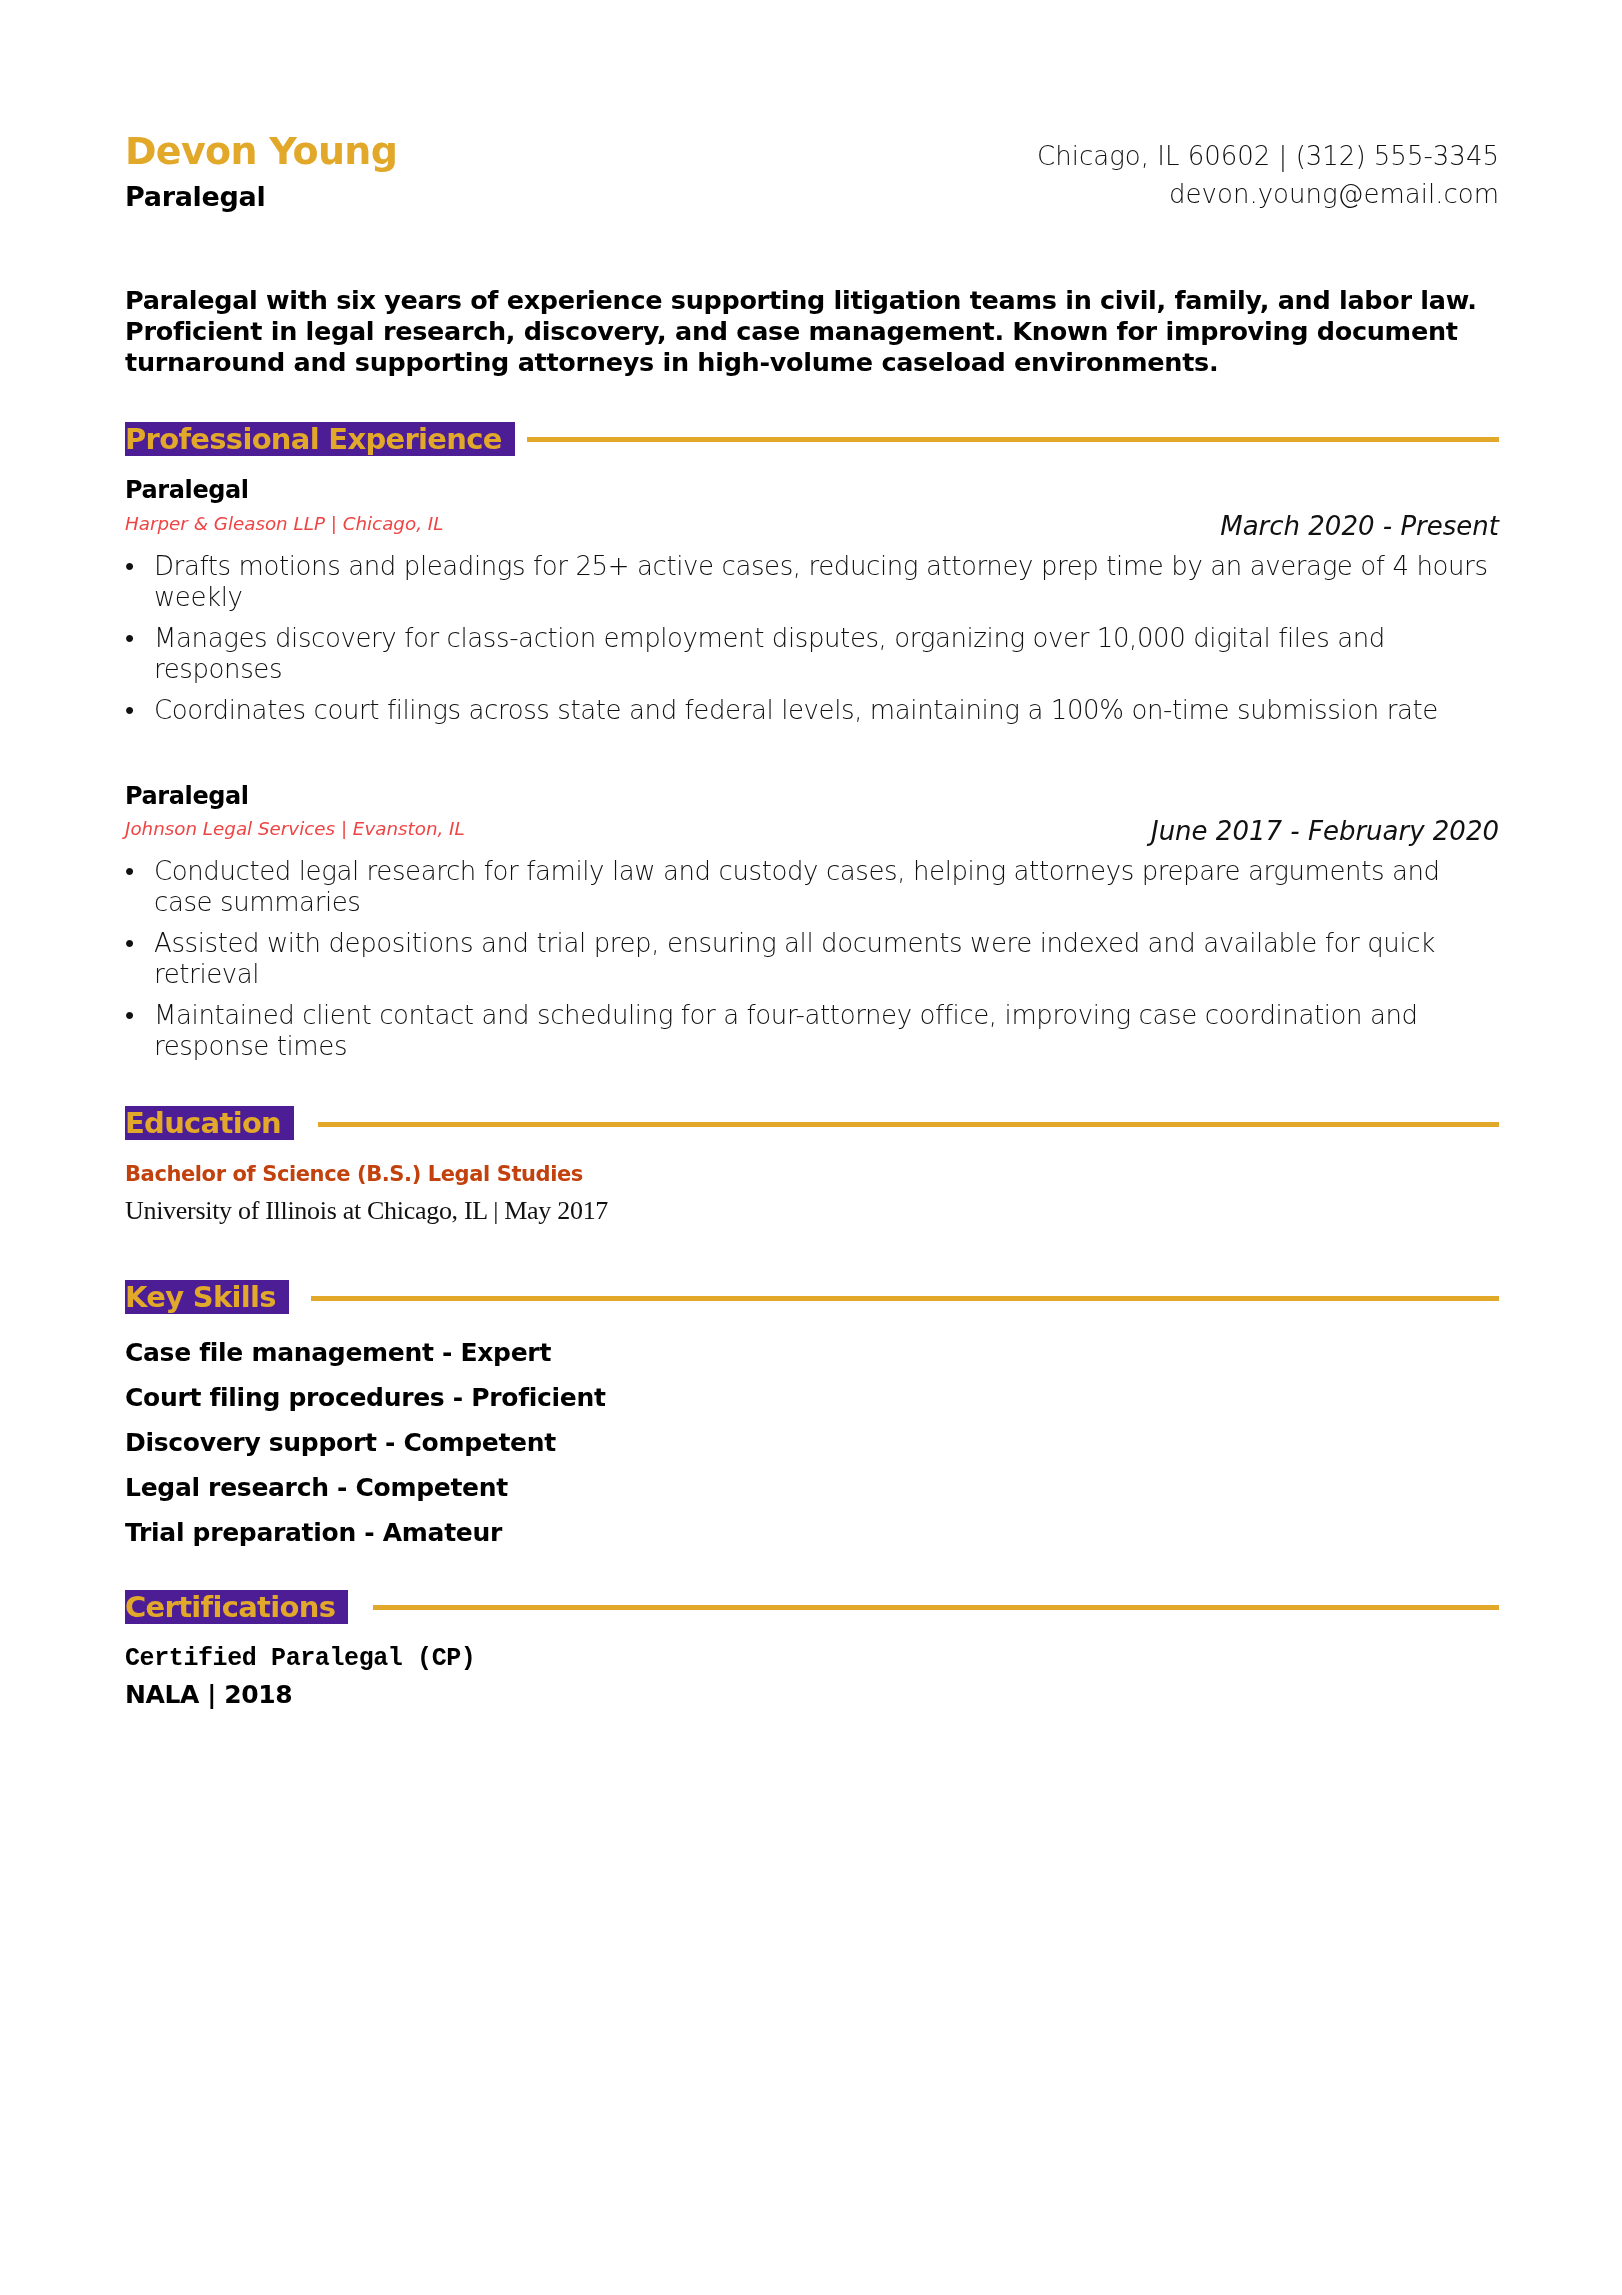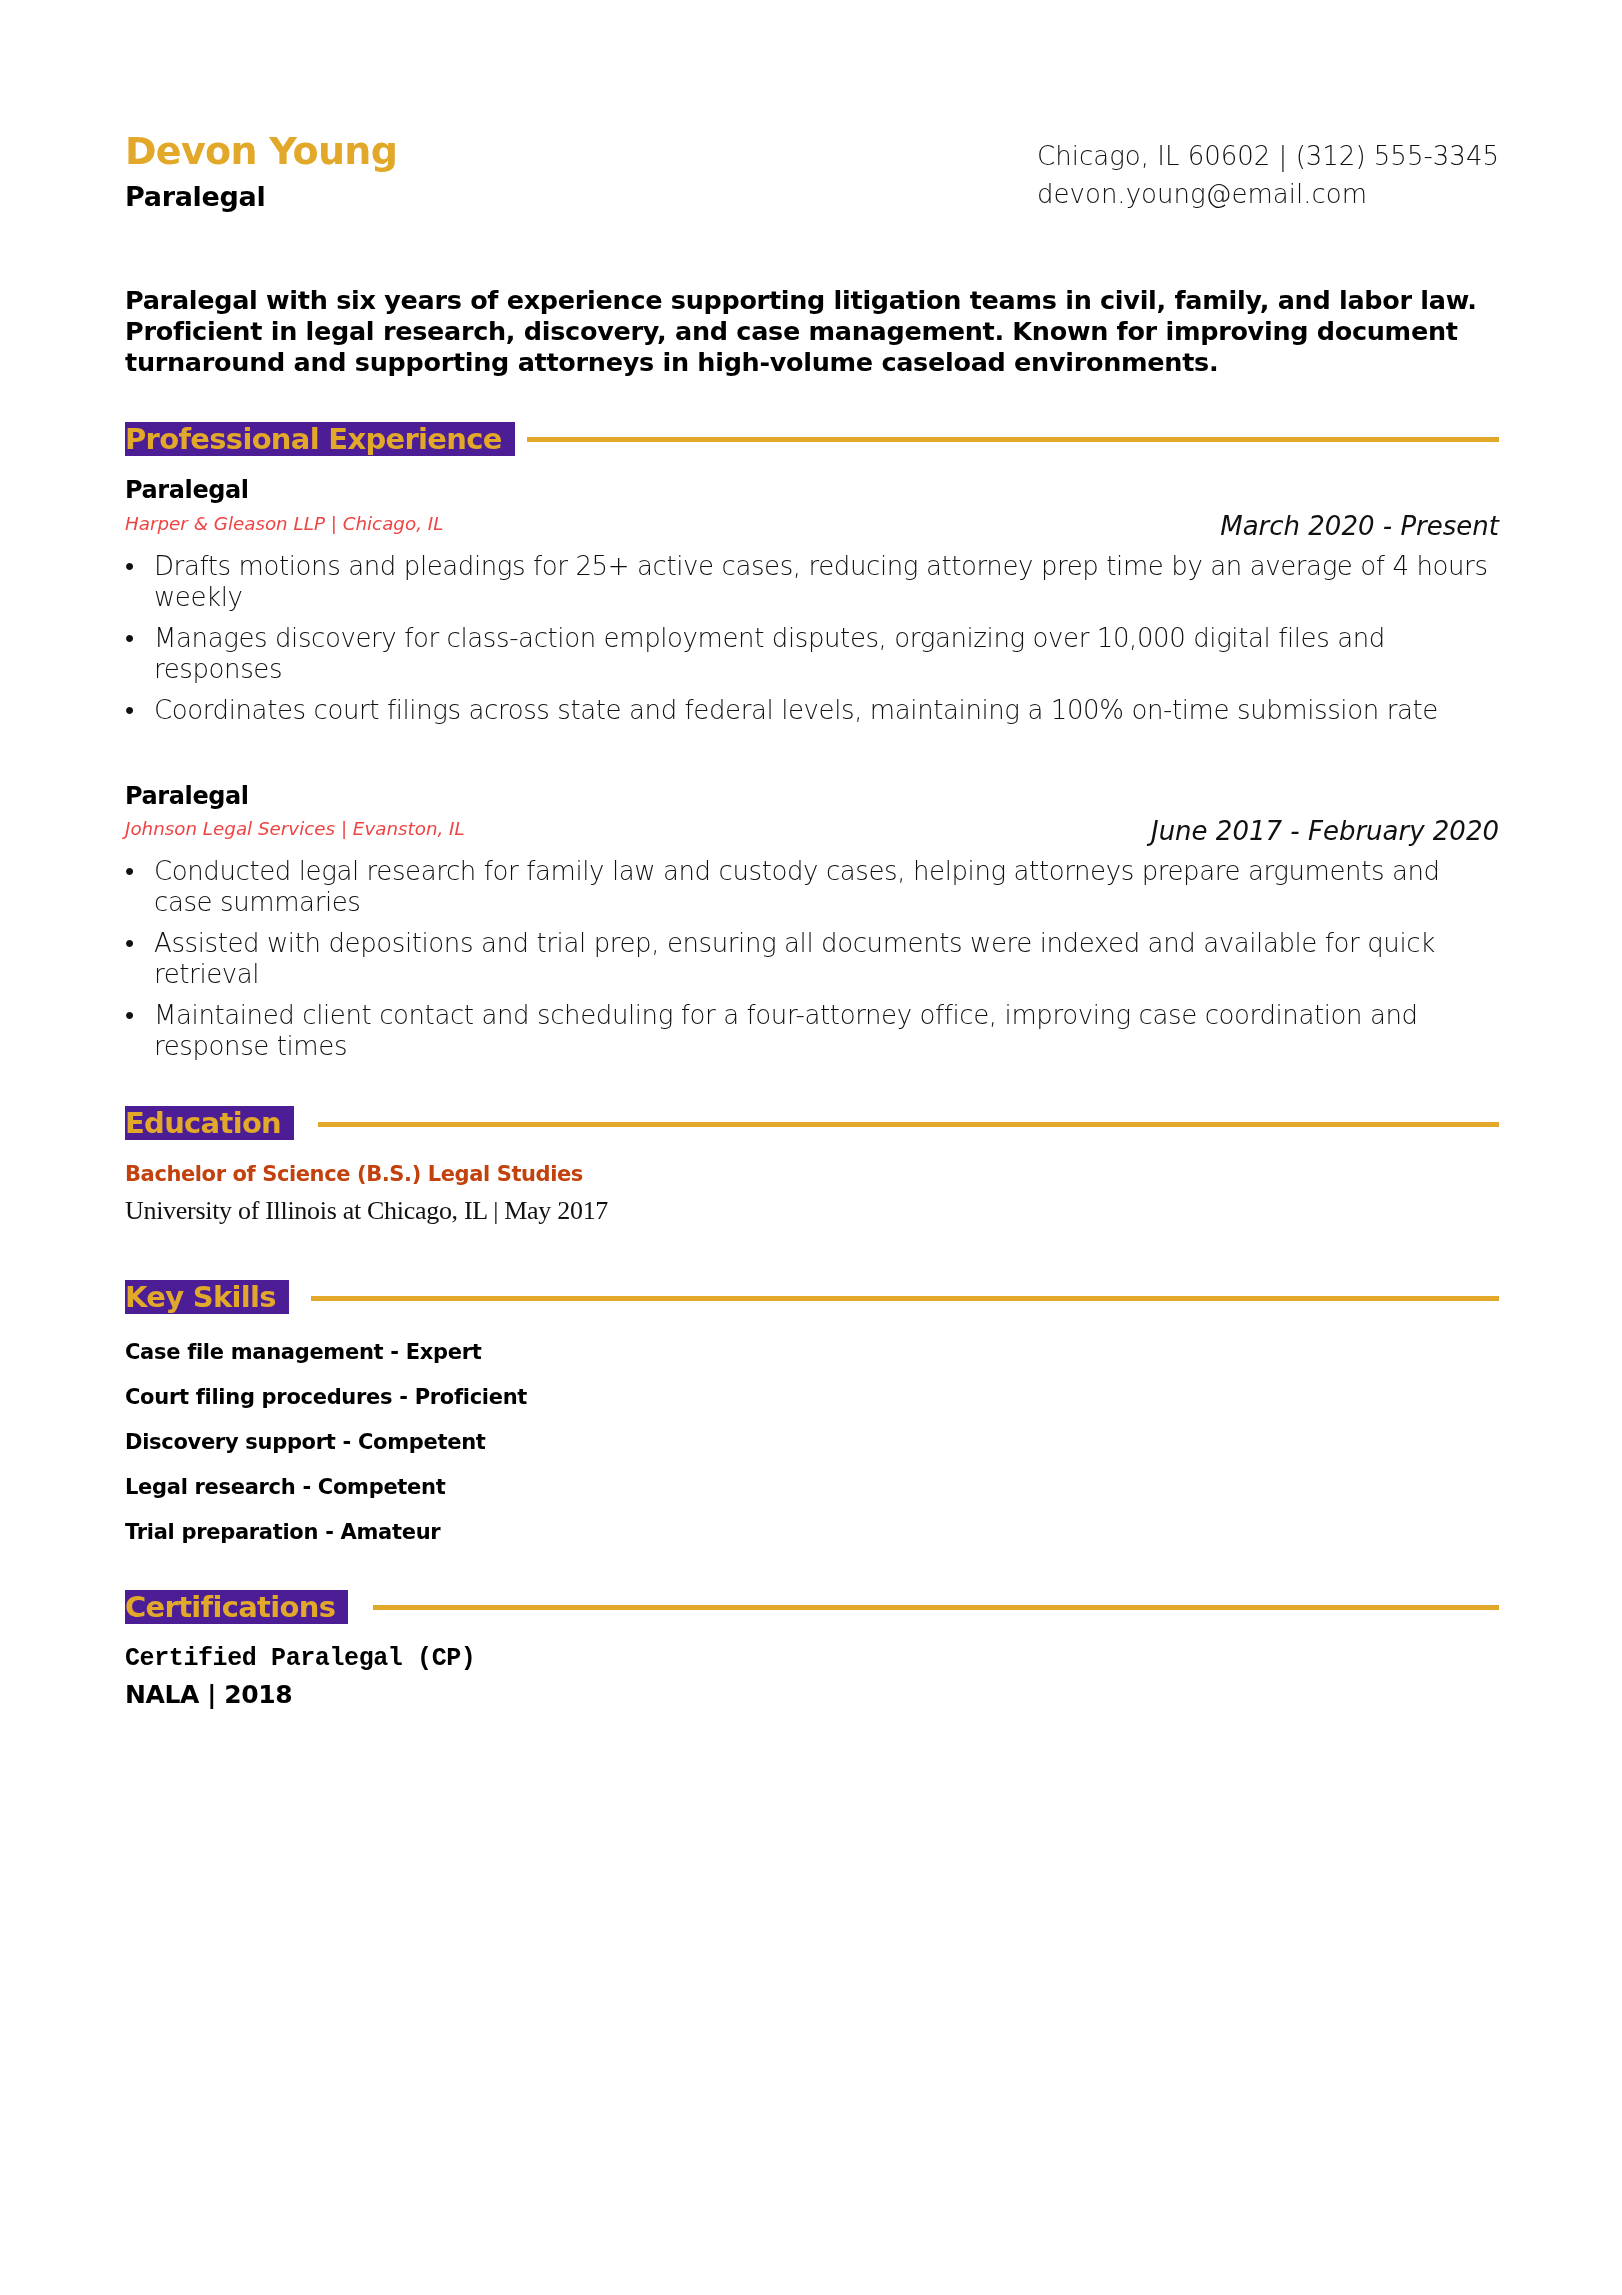--- a/index.html
+++ b/index.html
@@ -3,40 +3,40 @@
 <meta charset="utf-8">
 <style>
   html, body { margin: 0; padding: 0; background: #ffffff; }
   body { width: 1623px; height: 2295px; position: relative; overflow: hidden; color: #111111; }
   .abs { position: absolute; white-space: nowrap; }
   .accent { color: #E2A82A; }
 
   #name { left: 125px; top: 129px; font-family: "DejaVu Sans", sans-serif; font-weight: bold; font-size: 38px; letter-spacing: -0.7px; }
   #headline { left: 125px; top: 181px; font-family: "DejaVu Sans", sans-serif; font-weight: bold; font-size: 27px; letter-spacing: -0.3px; color: #000; }
 
-  #contact { right: 124px; top: 137px; font-family: "DejaVu Sans", sans-serif; font-size: 26px; line-height: 38px; font-weight: 300; color: #111; margin-left: 25px; }
+  #contact { right: 124px; top: 137px; text-align: right; font-family: "DejaVu Sans", sans-serif; font-size: 26px; line-height: 38px; font-weight: 300; color: #111; margin-left: 25px; }
   #contact div { white-space: nowrap; }
 
   #summary { left: 125px; top: 285px; width: 1379px; font-family: "DejaVu Sans", sans-serif; font-weight: bold; font-size: 25.5px; line-height: 31px; letter-spacing: -0.3px; color: #000; }
 
   .sec-head { position: absolute; left: 125px; font-family: "DejaVu Sans", sans-serif; font-weight: bold; font-size: 29px; color: #E2A82A; letter-spacing: -0.7px; white-space: nowrap; background: #4c1d95; padding-right: 13px; }
   .sec-rule { position: absolute; height: 5.2px; background: #E2A82A; right: 124px; }
 
   .job-title { position: absolute; left: 125px; font-family: "DejaVu Sans", sans-serif; font-weight: bold; font-size: 24px; color: #000; letter-spacing: -0.4px; white-space: nowrap; }
   .job-company { position: absolute; left: 125px; font-family: "DejaVu Sans", sans-serif; font-style: italic; font-size: 18.3px; color: #ef4444; white-space: nowrap; }
   .job-dates { position: absolute; right: 124px; font-family: "DejaVu Sans", sans-serif; font-style: italic; font-size: 26px; color: #111; white-space: nowrap; }
 
   .bullets { position: absolute; left: 125px; width: 1374px; margin: 0; padding: 0; list-style: none; font-family: "DejaVu Sans", sans-serif; font-size: 26px; line-height: 31px; color: #111; font-weight: 300; }
   .bullets li { position: relative; padding-left: 29px; margin-bottom: 9.8px; letter-spacing: -0.4px; }
   .bullets li .dot { position: absolute; left: 0; top: 0; }
 
   .edu-degree { position: absolute; left: 125px; top: 1162px; font-family: "DejaVu Sans", sans-serif; font-weight: bold; font-size: 21px; color: #c2410c; letter-spacing: -0.4px; white-space: nowrap; }
   .edu-school { position: absolute; left: 125px; top: 1196px; font-family: Liberation Serif, serif; font-size: 26px; color: #111; font-weight: 300; letter-spacing: -0.3px; white-space: nowrap; }
 
-  .skills { position: absolute; left: 125px; top: 1330px; margin: 0; padding: 0; list-style: none; font-family: "DejaVu Sans", sans-serif; font-weight: bold; font-size: 21px; line-height: 45px; color: #000; letter-spacing: -0.3px; }
+  .skills { position: absolute; left: 125px; top: 1330px; margin: 0; padding: 0; list-style: none; font-family: "DejaVu Sans", sans-serif; font-weight: bold; font-size: 25px; line-height: 45px; color: #000; letter-spacing: -0.3px; }
 
   .cert-name { position: absolute; left: 125px; top: 1644px; font-family: Liberation Mono, monospace; font-weight: bold; font-size: 25px; color: #000; letter-spacing: -0.4px; white-space: nowrap; }
   .cert-org { position: absolute; left: 125px; top: 1680px; font-family: "DejaVu Sans", sans-serif; font-weight: bold; font-size: 25px; color: #000; letter-spacing: -0.4px; white-space: nowrap; }
 </style>
 </head>
 <body>
 
 <div id="name" class="abs accent">Devon Young</div>
 <div id="headline" class="abs">Paralegal</div>
 

